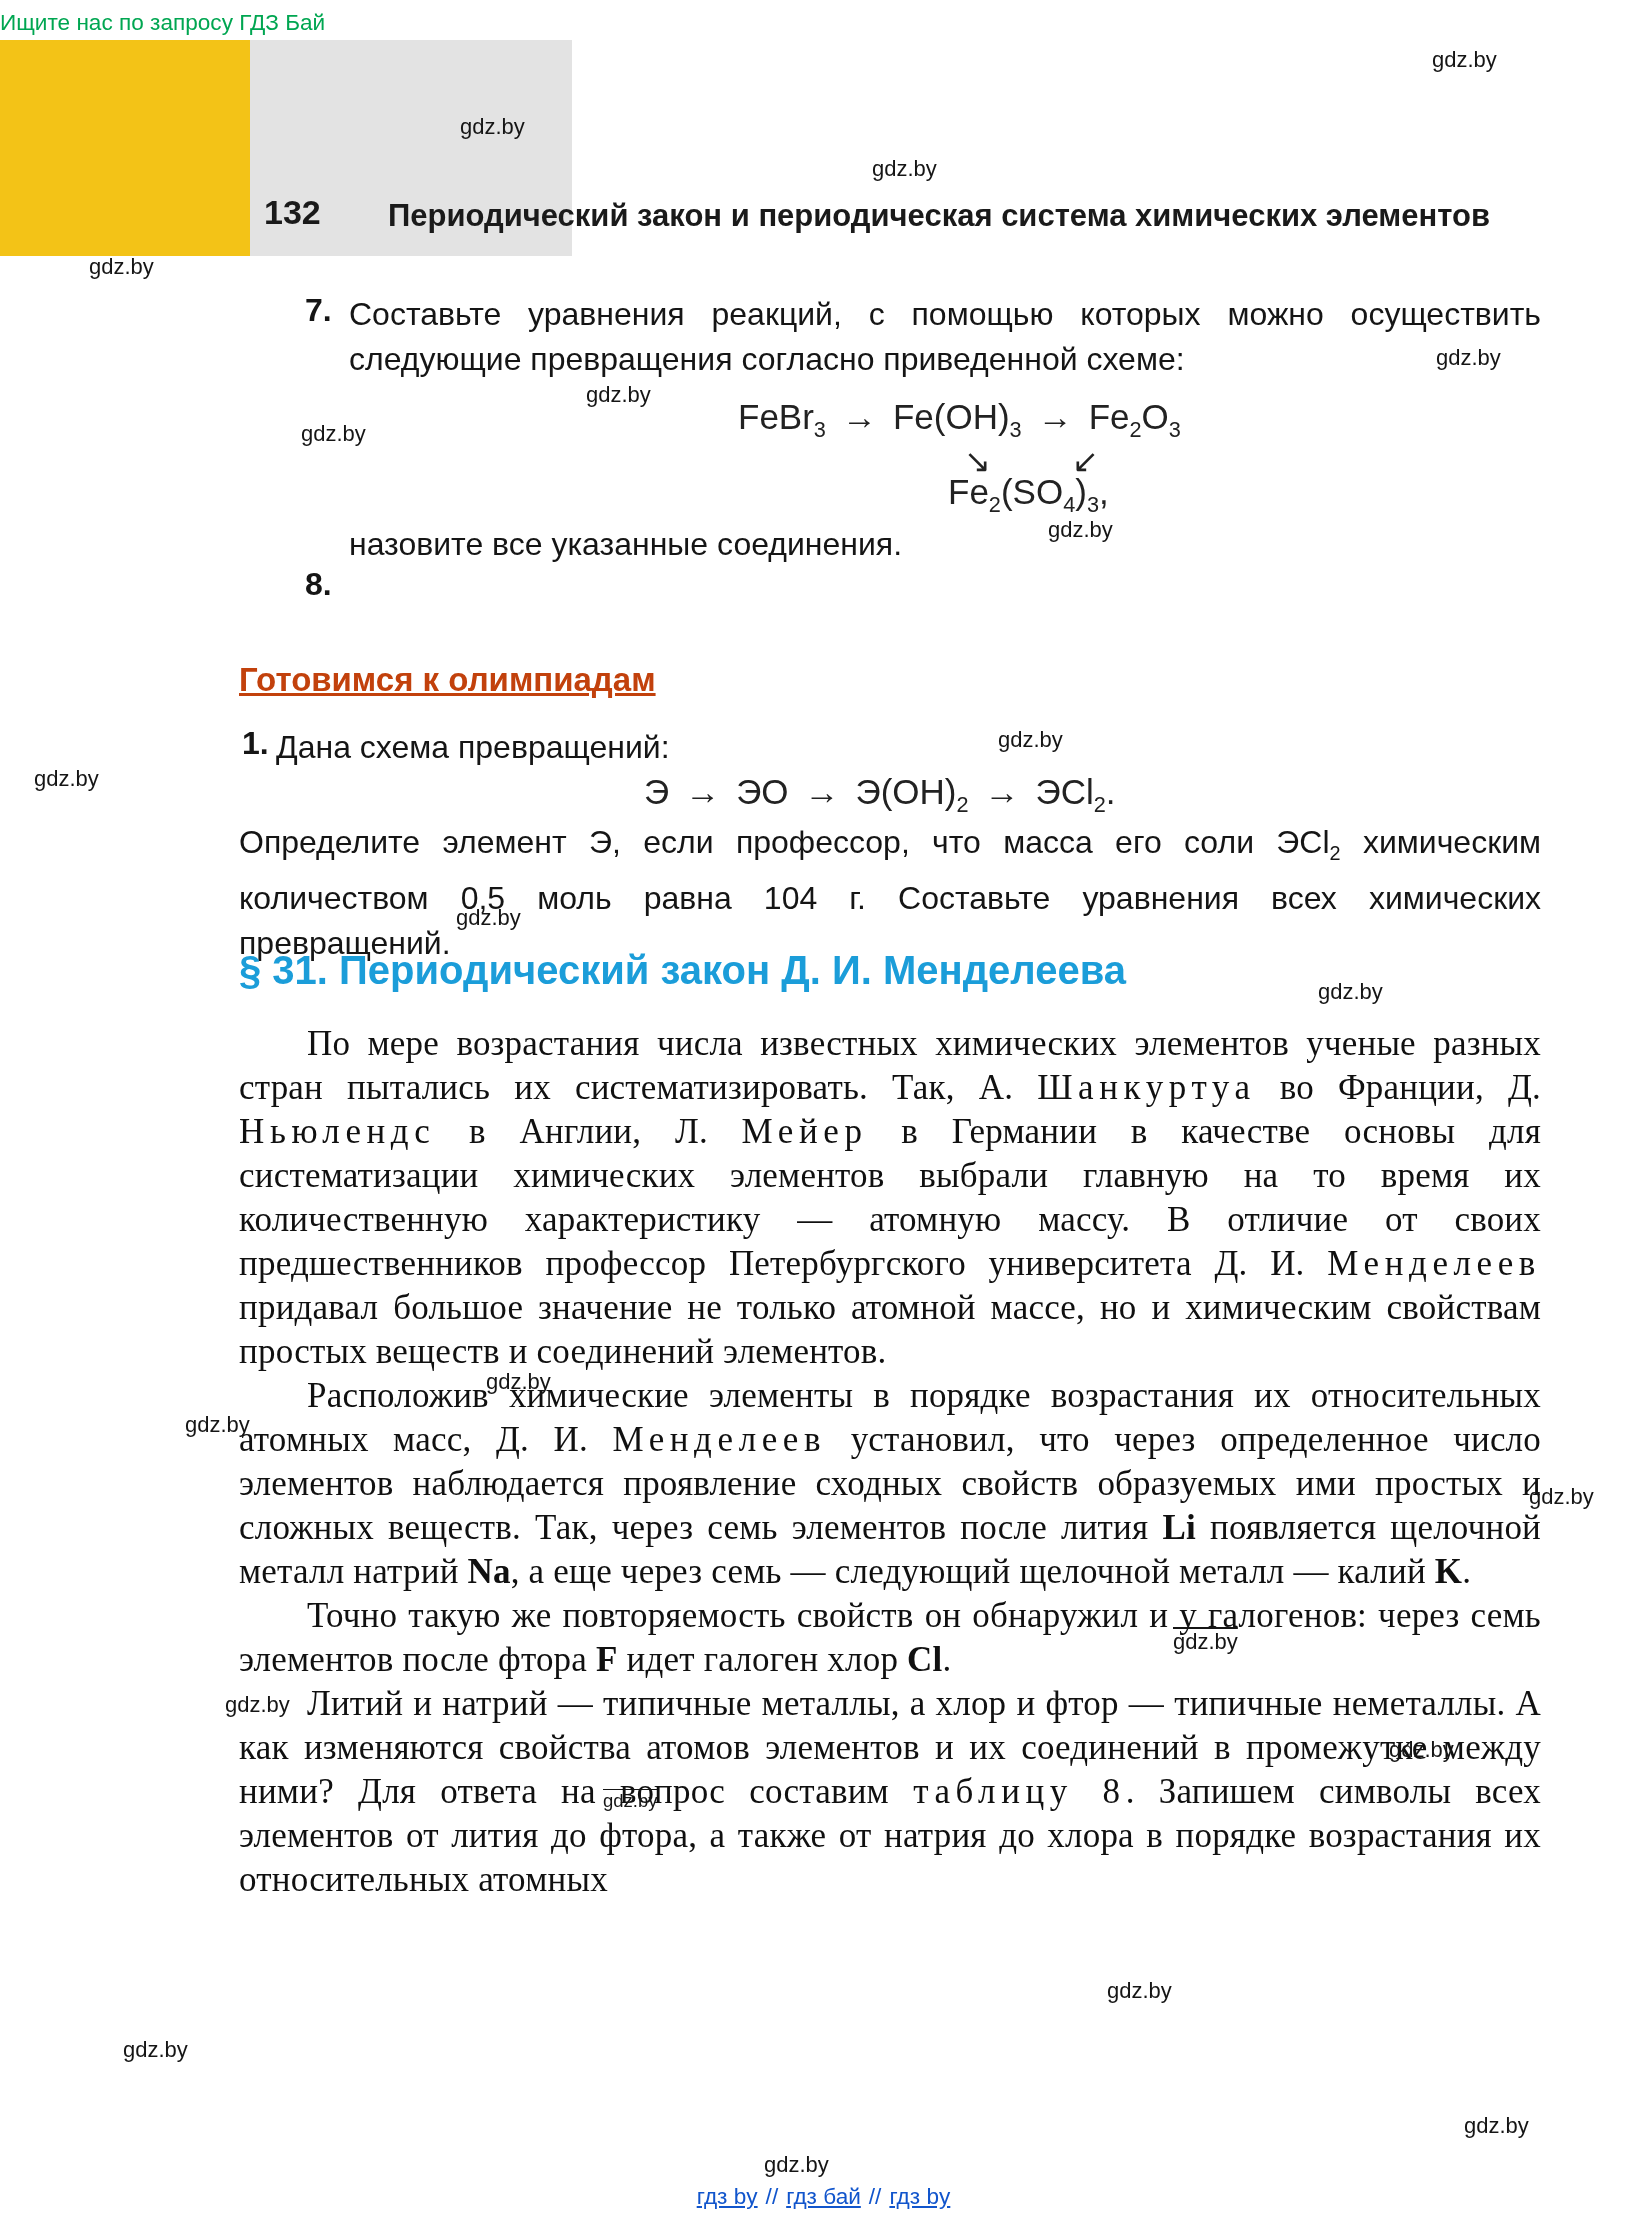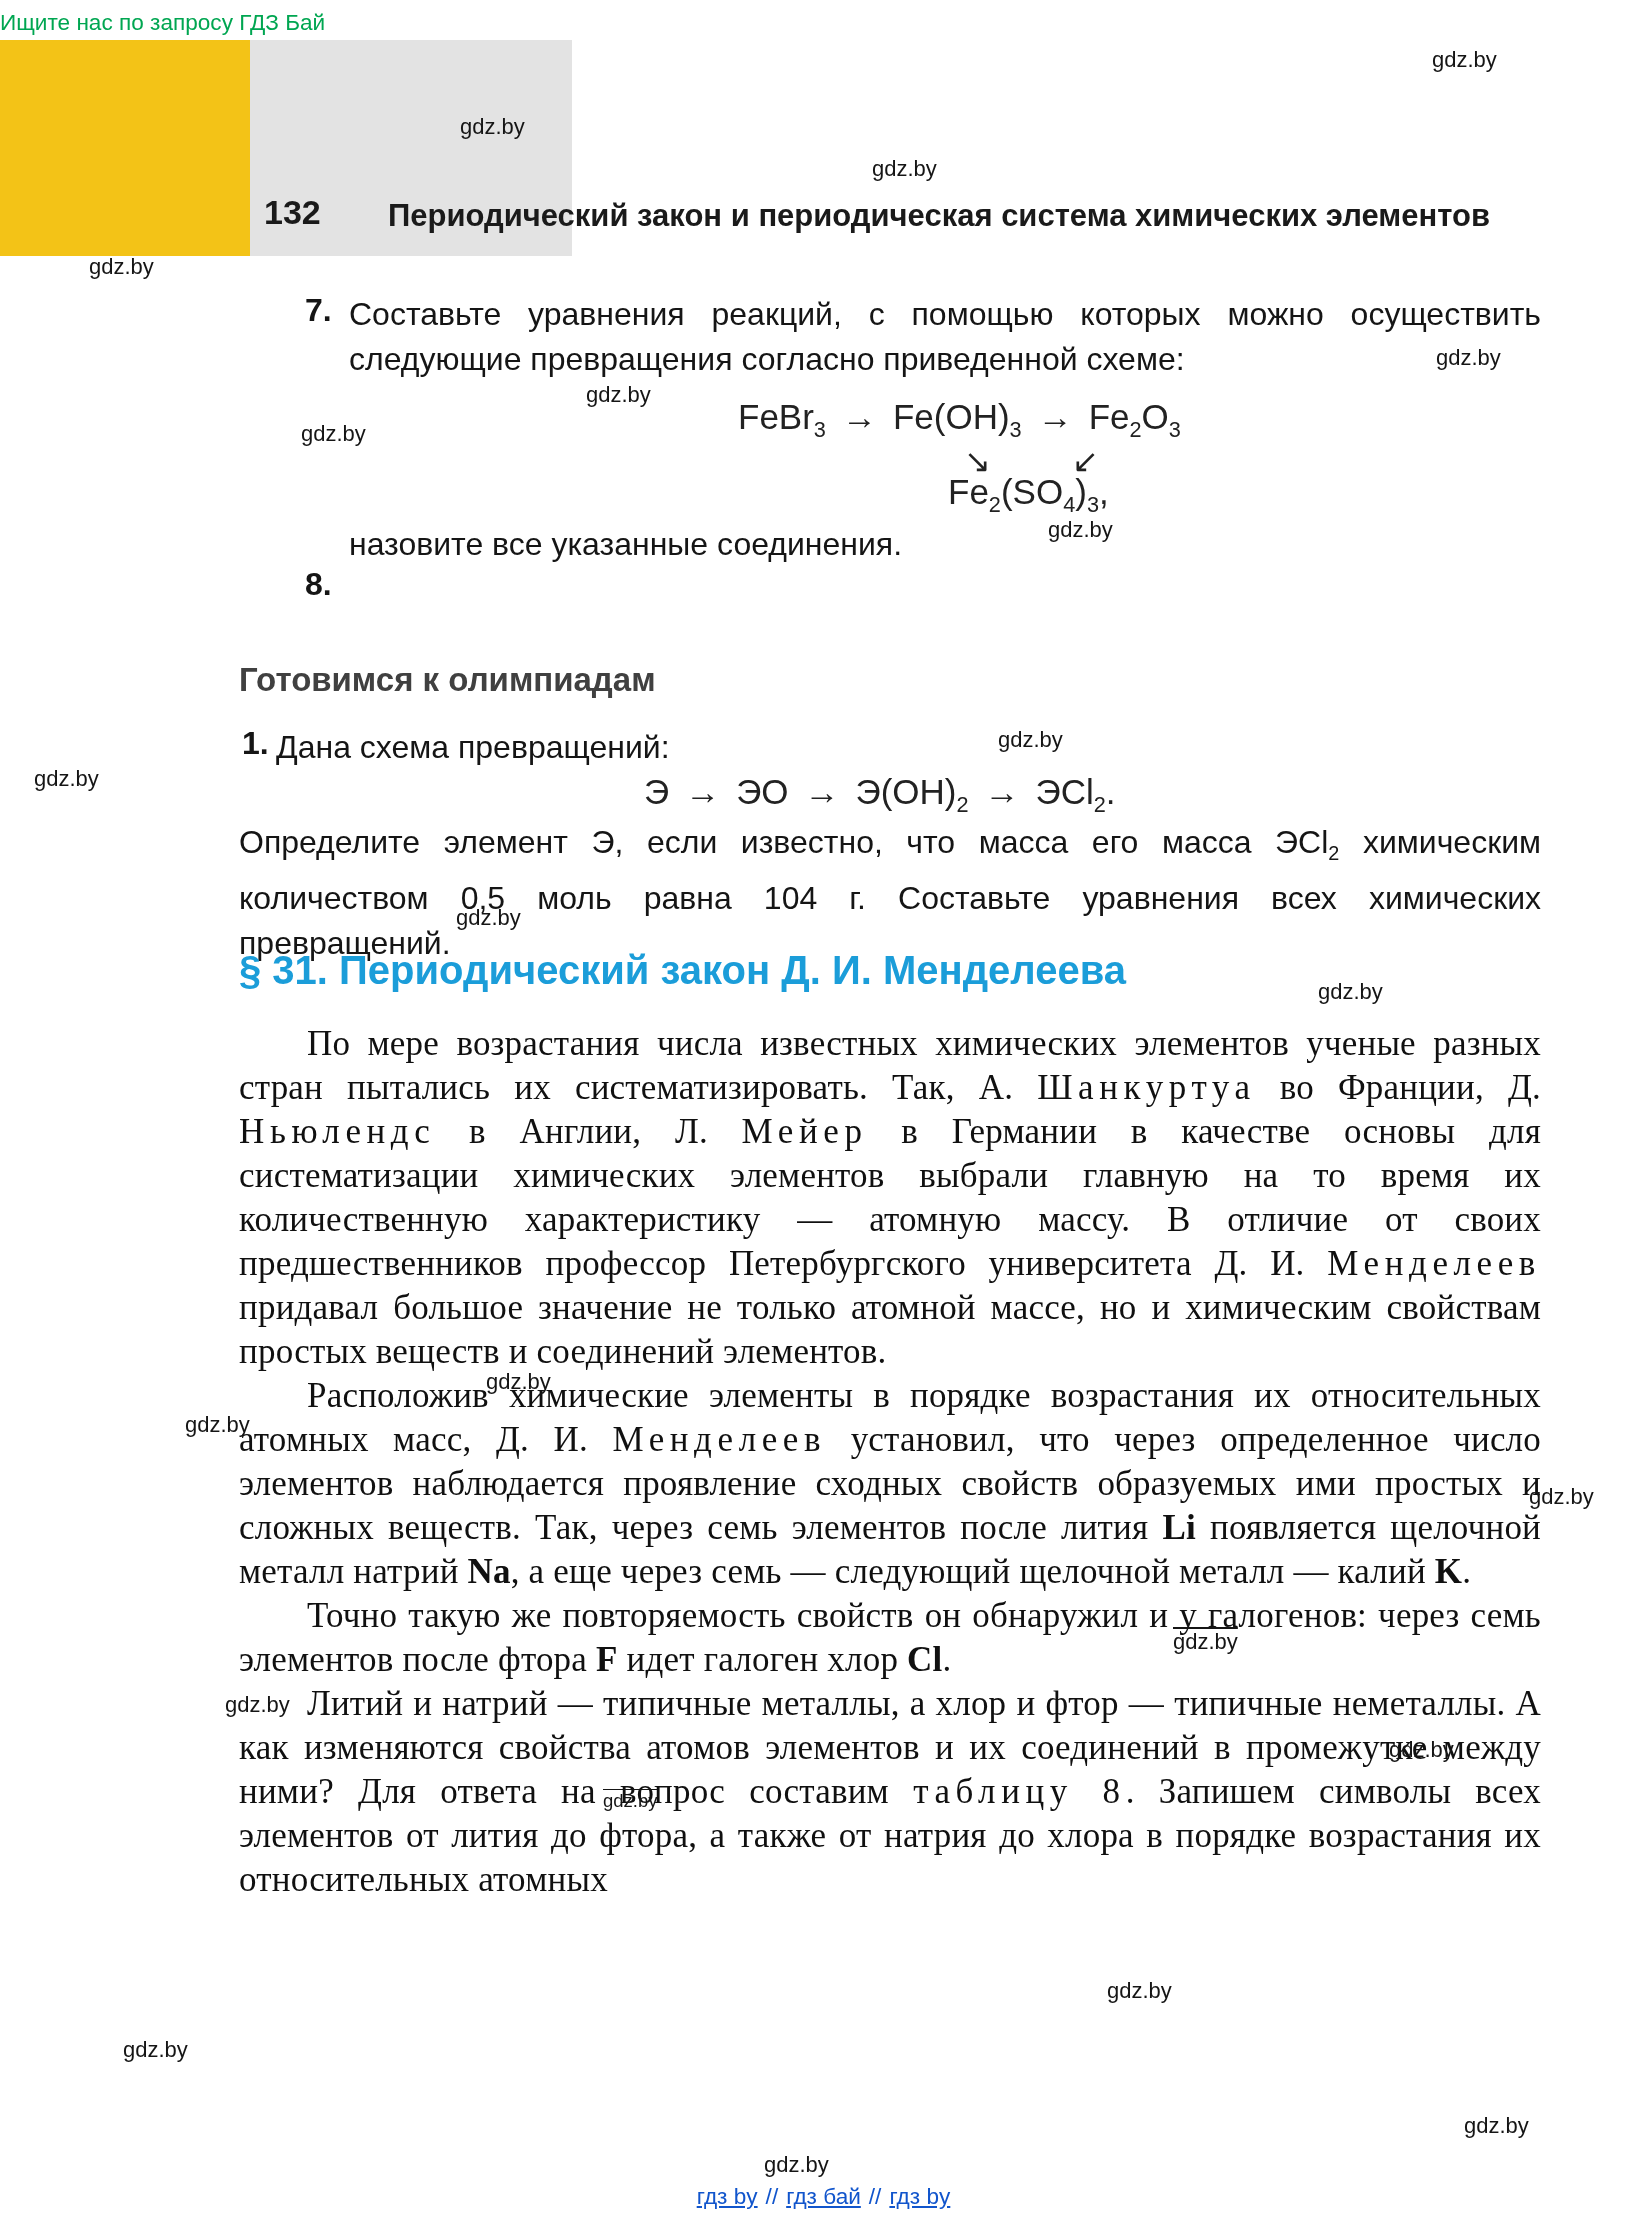--- a/index.html
+++ b/index.html
@@ -40,21 +40,21 @@
   }
 
   .scheme { position:absolute; font-size:35px; color:#222; white-space:nowrap; }
   .scheme .arr { padding:0 16px; }
   sub { font-size:62%; }
   sup { font-size:62%; }
   .diag { position:absolute; font-size:32px; color:#222; }
 
   .olymp-heading {
     position:absolute; left:239px; top:661px;
-    font-size:33px; font-weight:bold; color:#404040;
+    font-size:33px; font-weight:bold; color:#c2410c;text-decoration:underline;
   }
   .section-heading {
     position:absolute; left:239px; top:948px;
     font-size:40px; font-weight:bold; color:#1B9DD9; white-space:nowrap;
   }
 
   .body-text {
     position:absolute; left:239px; top:1022px; width:1302px;
     font-family:"Liberation Serif", serif;
     font-size:35px; line-height:44px; text-align:justify;
@@ -108,21 +108,21 @@
 
   <div class="olymp-heading">Готовимся к олимпиадам</div>
   <div class="olymp-num" style="top:725px;">1.</div>
   <div class="olymp-text" style="left:276px; top:725px; width:1256px;">Дана схема превращений:</div>
 
   <div class="scheme" style="left:644px; top:772px;">
     <span>Э</span><span class="arr">→</span><span>ЭО</span><span class="arr">→</span><span><span>Э(ОН)</span><sub>2</sub></span><span class="arr">→</span><span><span>ЭCl</span><sub>2</sub></span><span>.</span>
   </div>
 
   <div class="olymp-text" style="top:820px;">
-    <span>Определите элемент Э, если известно, что масса его масса ЭCl</span><sub>2</sub><span> химическим количеством 0,5 моль равна 104 г. Составьте уравнения всех химических превращений.</span>
+    <span>Определите элемент Э, если профессор, что масса его соли ЭCl</span><sub>2</sub><span> химическим количеством 0,5 моль равна 104 г. Составьте уравнения всех химических превращений.</span>
   </div>
 
   <div class="section-heading">§ 31. Периодический закон Д. И. Менделеева</div>
 
   <div class="body-text">
     <p><span>По мере возрастания числа известных химических элементов ученые разных стран пытались их систематизировать. Так, А. </span><span class="spaced">Шанкуртуа</span><span> во Франции, Д. </span><span class="spaced">Ньюлендс</span><span> в Англии, Л. </span><span class="spaced">Мейер</span><span> в Германии в качестве основы для систематизации химических элементов выбрали главную на то время их количественную характеристику — атомную массу. В отличие от своих предшественников профессор Петербургского университета Д. И. </span><span class="spaced">Менделеев</span><span> придавал большое значение не только атомной массе, но и химическим свойствам простых веществ и соединений элементов.</span></p>
     <p><span>Расположив химические элементы в порядке возрастания их относительных атомных масс, Д. И. </span><span class="spaced">Менделеев</span><span> установил, что через определенное число элементов наблюдается проявление сходных свойств образуемых ими простых и сложных веществ. Так, через семь элементов после лития </span><span class="chem">Li</span><span> появляется щелочной металл натрий </span><span class="chem">Na</span><span>, а еще через семь — следующий щелочной металл — калий </span><span class="chem">K</span><span>.</span></p>
     <p><span>Точно такую же повторяемость свойств он обнаружил и у галогенов: через семь элементов после фтора </span><span class="chem">F</span><span> идет галоген хлор </span><span class="chem">Cl</span><span>.</span></p>
     <p><span>Литий и натрий — типичные металлы, а хлор и фтор — типичные неметаллы. А как изменяются свойства атомов элементов и их соединений в промежутке между ними? Для ответа на вопрос составим </span><span class="spaced">таблицу 8</span><span>. Запишем символы всех элементов от лития до фтора, а также от натрия до хлора в порядке возрастания их относительных атомных</span></p>
   </div>

